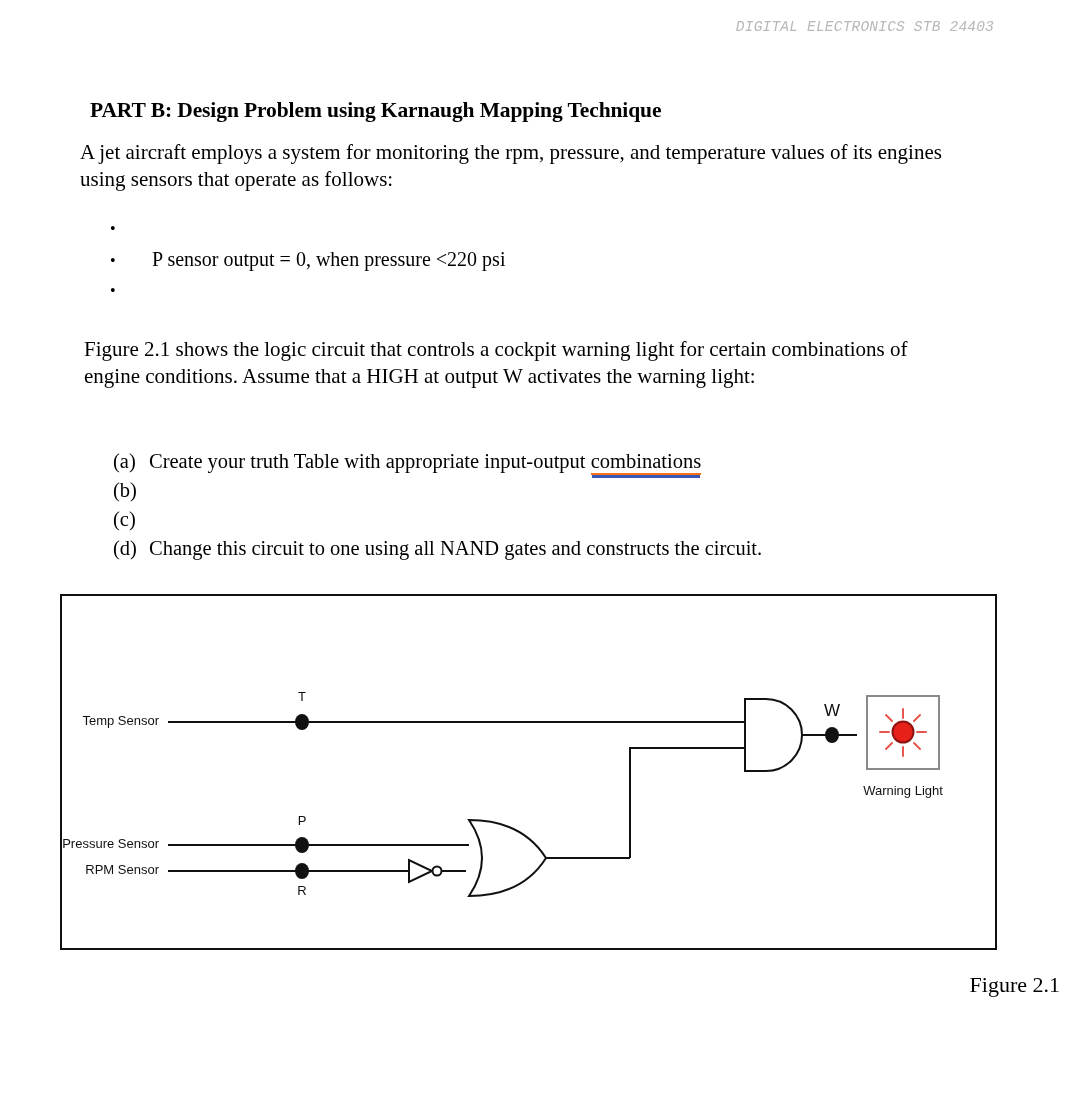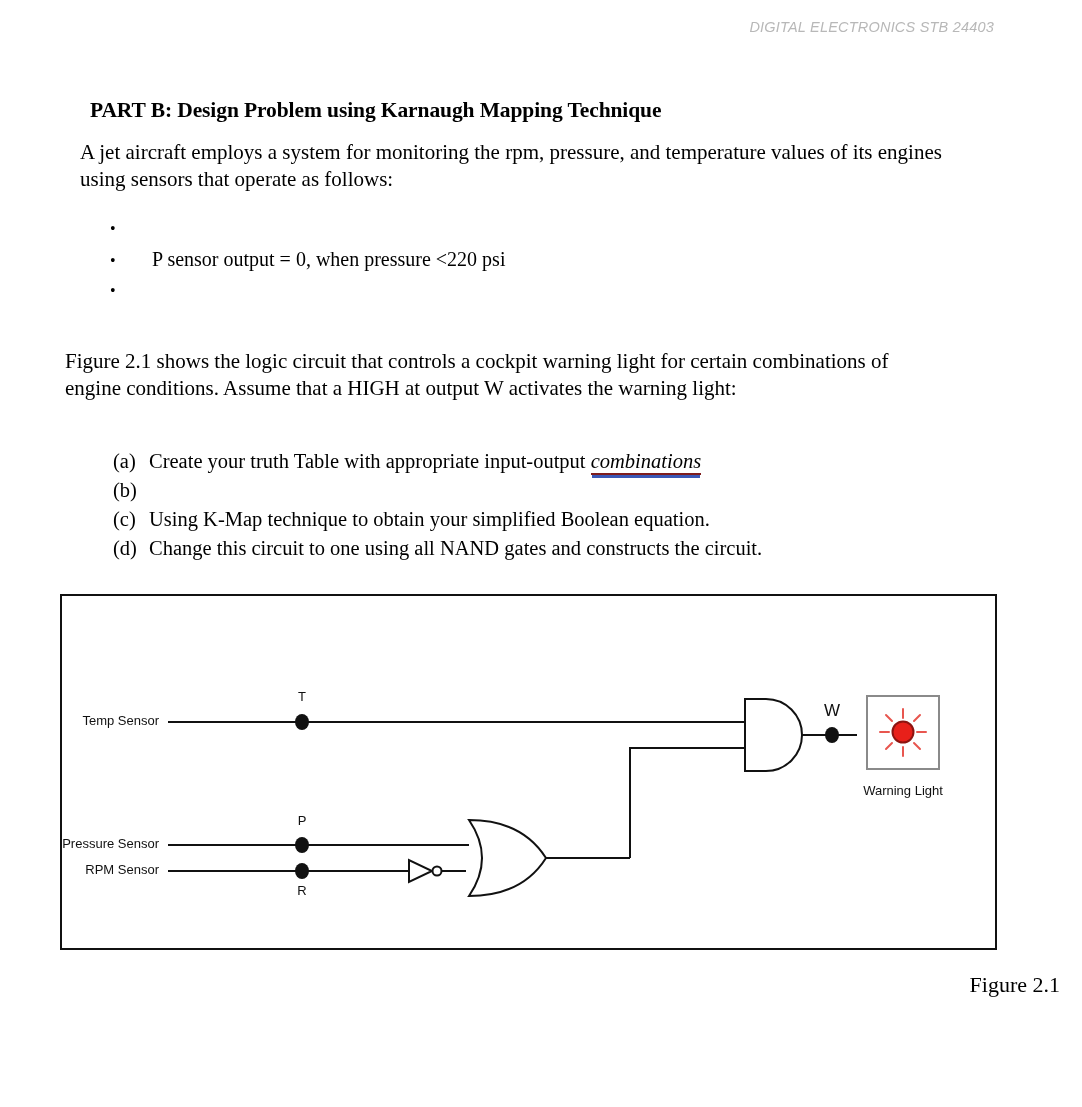--- a/index.html
+++ b/index.html
@@ -14,21 +14,21 @@
     font-family: "Liberation Serif", "DejaVu Serif", serif;
     color: #000000;
     overflow: hidden;
   }
 
   
   .doc-header {
     position: absolute;
     top: 19px;
     right: 88px;
-    font-family: Liberation Sans, sans-serif;
+    font-family: Liberation Mono, monospace;
     font-style: italic;
     font-size: 14.5px;
     letter-spacing: 0.2px;
     color: #b8b8b8;
     white-space: nowrap;
   }
 
   
   .part-title {
     position: absolute;
@@ -39,21 +39,21 @@
     white-space: nowrap;
     letter-spacing: -0.1px;
   }
 
   .para {
     position: absolute;
     font-size: 21px;
     line-height: 27px;
   }
   #intro-para { left: 80px; top: 139px; width: 905px; }
-  #figure-para { left: 65px; top: 336px; width: 845px; margin-top: 12px; }
+  #figure-para { left: 84px; top: 336px; width: 845px; }
 
   
   .bullet-list {
     position: absolute;
     left: 110px;
     top: 214px;
     width: 700px;
   }
   .bullet-row {
     display: flex;
@@ -81,24 +81,23 @@
     align-items: baseline;
     font-size: 20.5px;
     line-height: 29px;
     white-space: nowrap;
   }
   .letter-marker {
     width: 36px;
     flex: 0 0 36px;
   }
   .spell-underline {
-    border-bottom: 2px solid #7f1d1d;
+    border-bottom: 2px solid #f97316;
     box-shadow: 0 4px 0 -1px #3b57b5;
     padding-bottom: 1px;
-    font-style: italic;
   }
 
   
   .figure-box {
     position: absolute;
     left: 60px;
     top: 594px;
     width: 937px;
     height: 356px;
     border: 2px solid #111111;
@@ -162,21 +161,20 @@
 <div class="letter-list">
   <div class="letter-row">
     <span class="letter-marker">(a)</span>
     <span><span>Create your truth Table with appropriate input-output </span><span class="spell-underline">combinations</span></span>
   </div>
   <div class="letter-row">
     <span class="letter-marker">(b)</span>
   </div>
   <div class="letter-row">
     <span class="letter-marker">(c)</span>
-    <span>Using K-Map technique to obtain your simplified Boolean equation.</span>
   </div>
   <div class="letter-row">
     <span class="letter-marker">(d)</span>
     <span>Change this circuit to one using all NAND gates and constructs the circuit.</span>
   </div>
 </div>
 
 <div class="figure-box">
   <svg class="figure-svg" width="933" height="352" viewBox="0 0 933 352">
 

